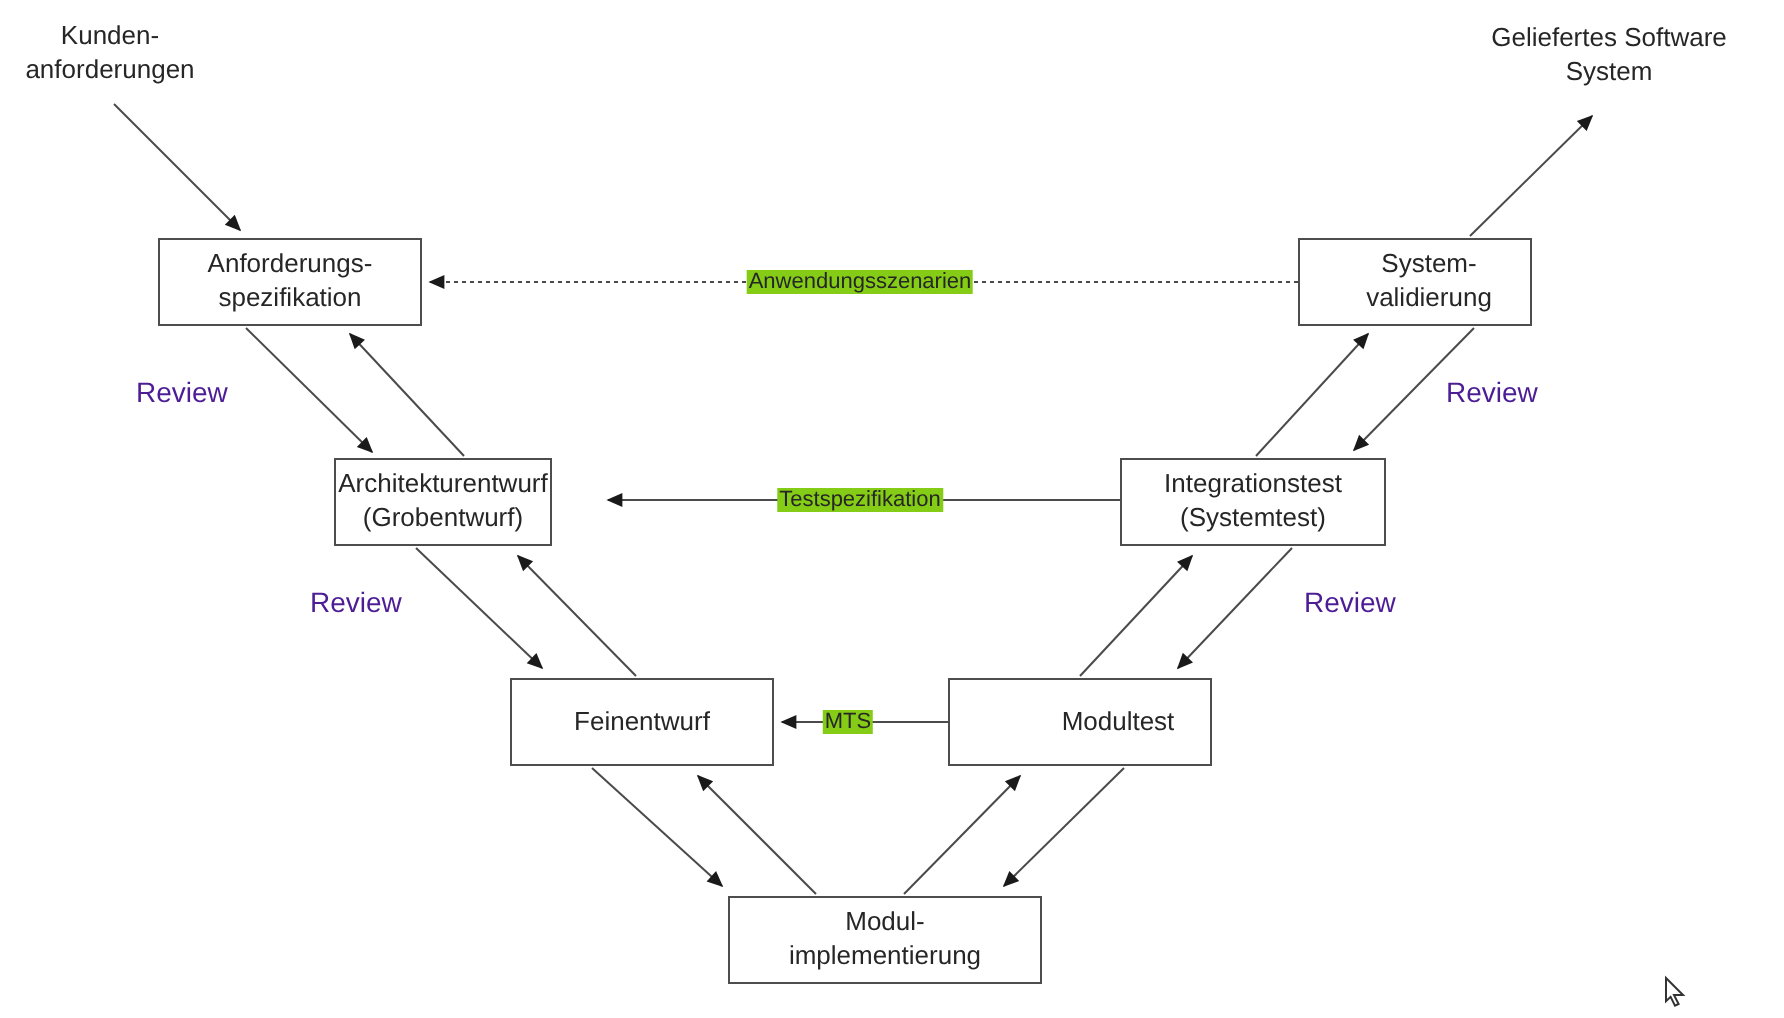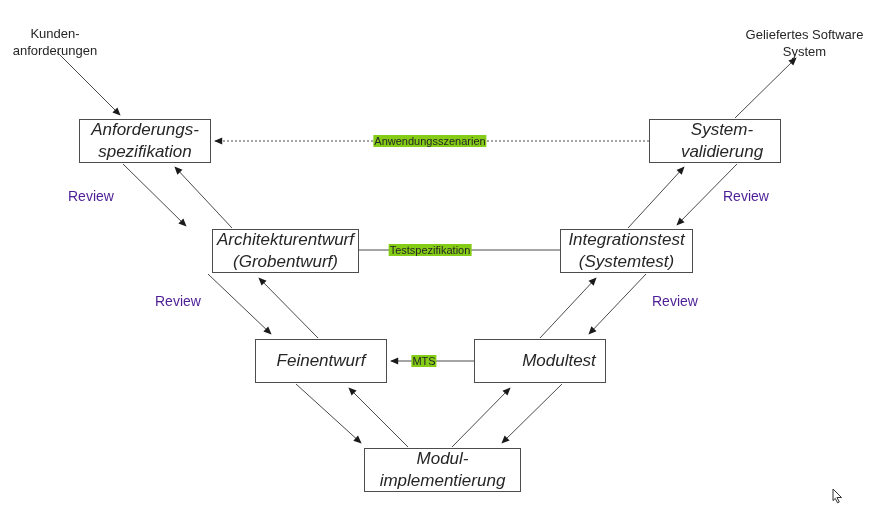--- a/index.html
+++ b/index.html
@@ -22,53 +22,51 @@
   }
   .node {
     position: absolute;
     box-sizing: border-box;
     background: #ffffff;
     border: 1.5px solid #4d4d4d;
     display: flex;
     align-items: center;
     justify-content: center;
     text-align: center;
-    font-size: 17px;
+    font-size: 13px;
     line-height: 1.3;
     color: #262626;
     white-space: pre-line;
-    font-style: italic;
   }
   .free-label {
     position: absolute;
     text-align: center;
     font-size: 13px;
     line-height: 1.3;
     color: #262626;
     white-space: pre-line;
-    margin-top: 16px;
   }
   .review-label {
     position: absolute;
     font-size: 14px;
     color: #4c1d95;
   }
   .edge-label {
     position: absolute;
     transform: translate(-50%, -50%);
     background: #84cc16;
     padding: 0 1px;
     font-size: 11px;
     color: #262626;
     white-space: nowrap;
   }
   
   #n-anford   { left: 79px;  top: 119px; width: 132px; height: 44px; }
-  #n-sysval   { left: 649px; top: 119px; width: 132px; height: 44px; padding-left: 14px; }
-  #n-archi    { left: 167px; top: 229px; width: 147px; height: 44px; margin-left: 45px; }
+  #n-sysval   { left: 649px; top: 119px; width: 117px; height: 44px; padding-left: 14px; }
+  #n-archi    { left: 167px; top: 229px; width: 109px; height: 44px; }
   #n-integ    { left: 560px; top: 229px; width: 133px; height: 44px; }
   #n-fein     { left: 255px; top: 339px; width: 132px; height: 44px; }
   #n-modtest  { left: 474px; top: 339px; width: 132px; height: 44px; padding-left: 38px; }
   #n-modimpl  { left: 364px; top: 448px; width: 157px; height: 44px; }
   
   #l-kunden      { left: 3px;   top: 10px;  width: 104px; }
   #l-geliefert   { left: 737px; top: 11px;  width: 135px; }
   #l-review-l1   { left: 68px;  top: 188px; }
   #l-review-l2   { left: 155px; top: 293px; }
   #l-review-r1   { left: 723px; top: 188px; }

